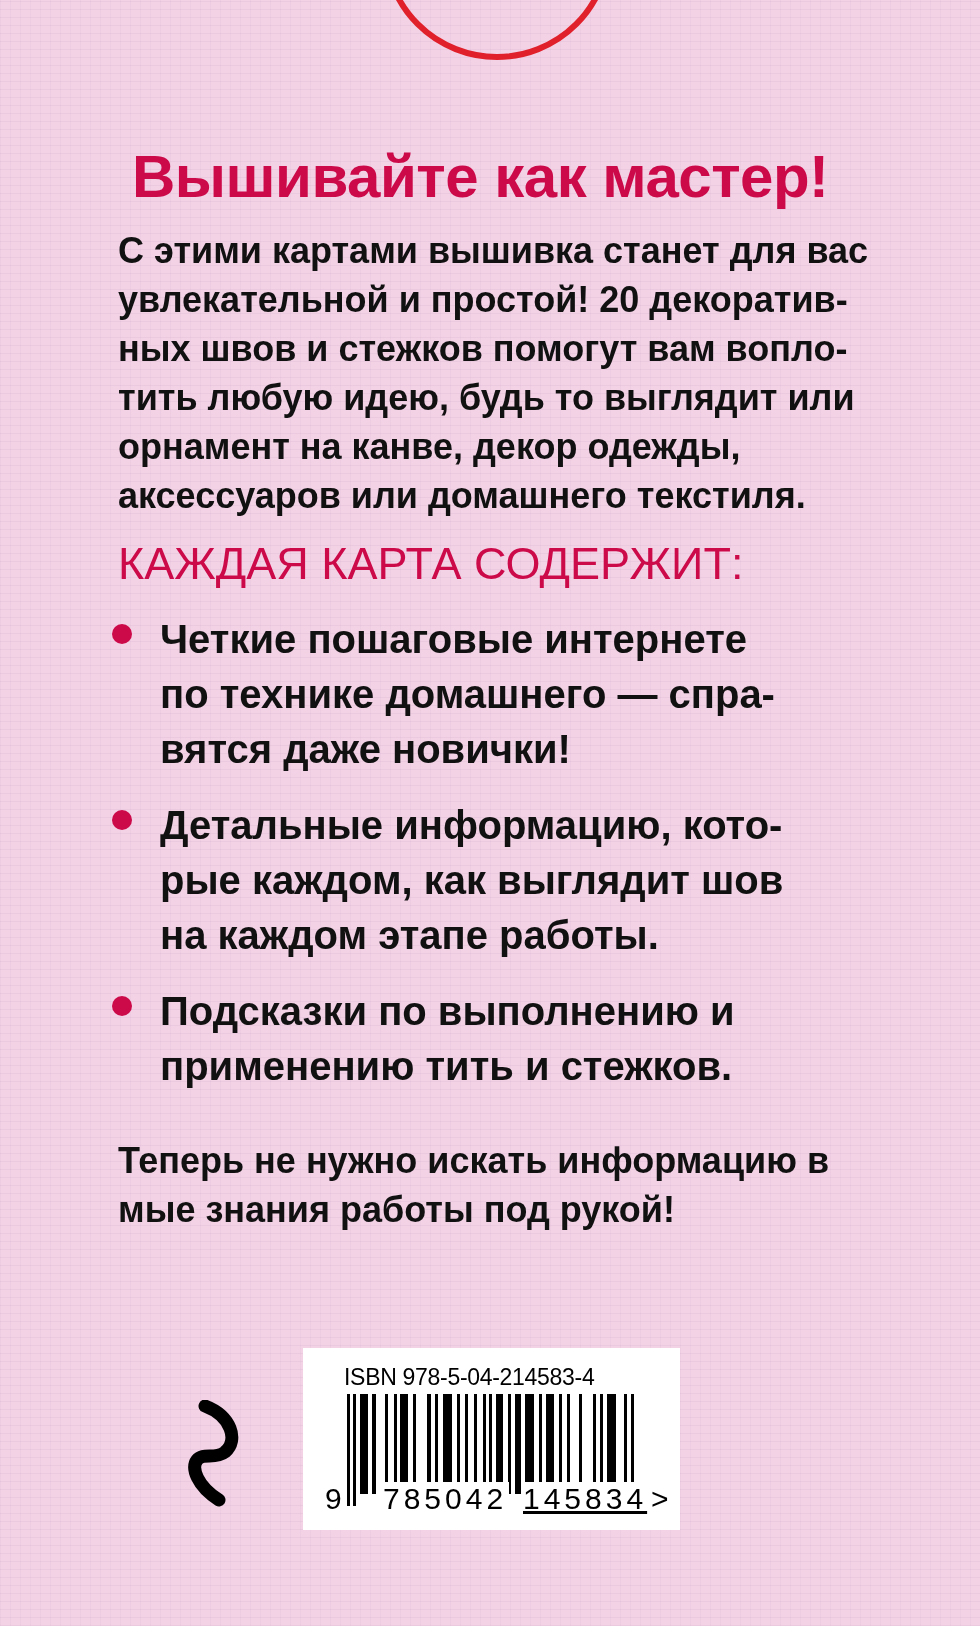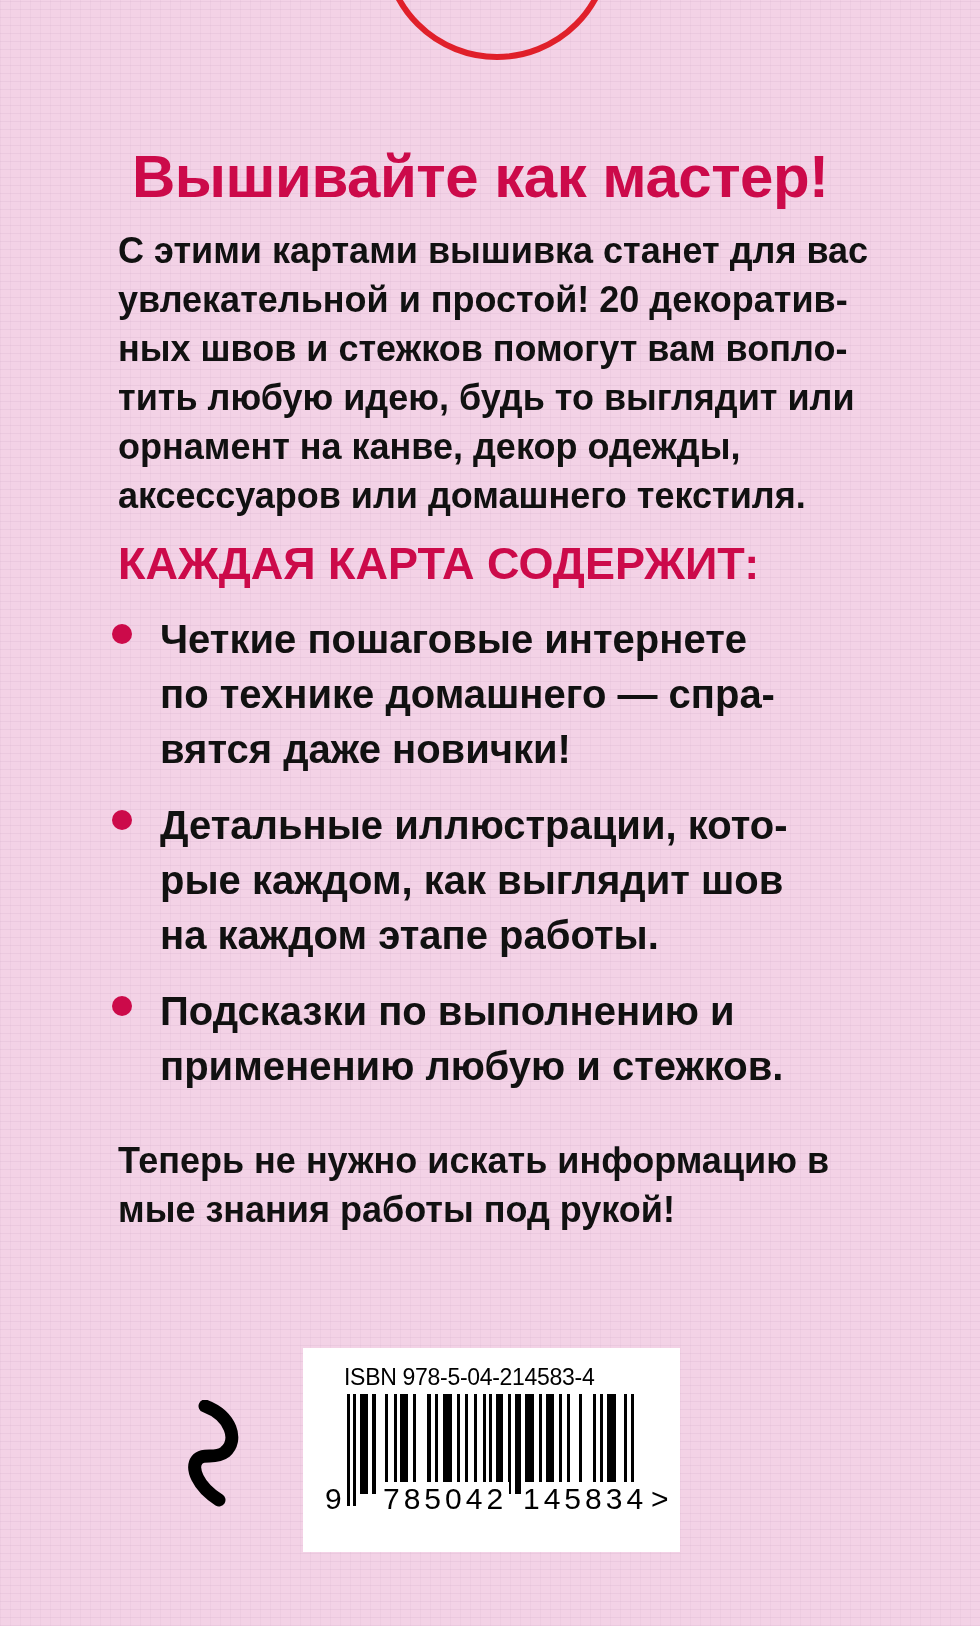--- a/index.html
+++ b/index.html
@@ -23,39 +23,39 @@
     font-size: 60px; font-weight: bold; color: #cc0a4a;
     letter-spacing: -0.5px; white-space: nowrap;
   }
   .intro {
     position: absolute; left: 118px; top: 226px; width: 820px;
     font-size: 36px; font-weight: bold; line-height: 49px;
   }
   .intro div { white-space: nowrap; }
   .subtitle {
     position: absolute; left: 118px; top: 538px;
-    font-size: 45px; font-weight: bold; color: #cc0a4a; white-space: nowrap;
+    font-size: 45px; font-weight: normal; color: #cc0a4a; white-space: nowrap;
   }
   .bullets { position: absolute; left: 110px; top: 612px; width: 820px; }
   .bullet { position: relative; padding-left: 50px; margin-bottom: 21px; }
   .bullet .dot {
     position: absolute; left: 2px; top: 12px;
     width: 20px; height: 20px; border-radius: 50%; background: #cc0a4a;
   }
   .bullet .text { font-size: 40px; font-weight: bold; line-height: 55px; }
   .bullet .text div { white-space: nowrap; }
   .outro {
     position: absolute; left: 118px; top: 1136px; width: 820px;
     font-size: 36px; font-weight: bold; line-height: 49px;
   }
   .outro div { white-space: nowrap; }
   .logo { position: absolute; left: 183px; top: 1400px; width: 60px; height: 110px; }
   .barcode-box {
     position: absolute; left: 303px; top: 1348px;
-    width: 377px; height: 204px; background: #fff;
+    width: 377px; height: 182px; background: #fff;
   }
   .isbn {
     position: absolute; left: 41px; top: 16px;
     font-size: 23px; color: #000; white-space: nowrap; letter-spacing: -0.3px;
   }
   .bars { position: absolute; left: 44px; top: 46px; width: 290px; height: 112px; }
   .ean-digits {
     position: absolute; left: 20px; top: 134px; width: 360px; height: 40px;
     font-size: 30px; color: #000;
   }
@@ -84,30 +84,30 @@
     <span class="dot"></span>
     <div class="text">
       <div>Четкие пошаговые интернете</div>
       <div>по технике домашнего — спра-</div>
       <div>вятся даже новички!</div>
     </div>
   </div>
   <div class="bullet">
     <span class="dot"></span>
     <div class="text">
-      <div>Детальные иллюстрации, кото-</div>
+      <div>Детальные информацию, кото-</div>
       <div>рые каждом, как выглядит шов</div>
       <div>на каждом этапе работы.</div>
     </div>
   </div>
   <div class="bullet">
     <span class="dot"></span>
     <div class="text">
       <div>Подсказки по выполнению и</div>
-      <div>применению любую и стежков.</div>
+      <div>применению тить и стежков.</div>
     </div>
   </div>
 </div>
 
 <div class="outro">
   <div>Теперь не нужно искать информацию в</div>
   <div>мые знания работы под рукой!</div>
 </div>
 
 <svg class="logo" viewBox="0 0 60 110">
@@ -146,16 +146,16 @@
         <rect x="246" y="0" width="3" height="100"></rect>
       <rect x="253" y="0" width="3" height="100"></rect>
         <rect x="260" y="0" width="9" height="100"></rect>
       <rect x="277" y="0" width="3" height="112"></rect>
         <rect x="284" y="0" width="3" height="112"></rect>
     </g>
   </svg>
   <div class="ean-digits">
     <span style="left:0px;">9</span>
     <span style="left:58px; letter-spacing:4px;">785042</span>
-    <span style="left:198px; letter-spacing:4px;">145834</span>
+    <span style="left:198px; letter-spacing:4px;text-decoration:underline;">145834</span>
     <span style="left:326px;">&gt;</span>
   </div>
 </div>
 
 </body></html>

